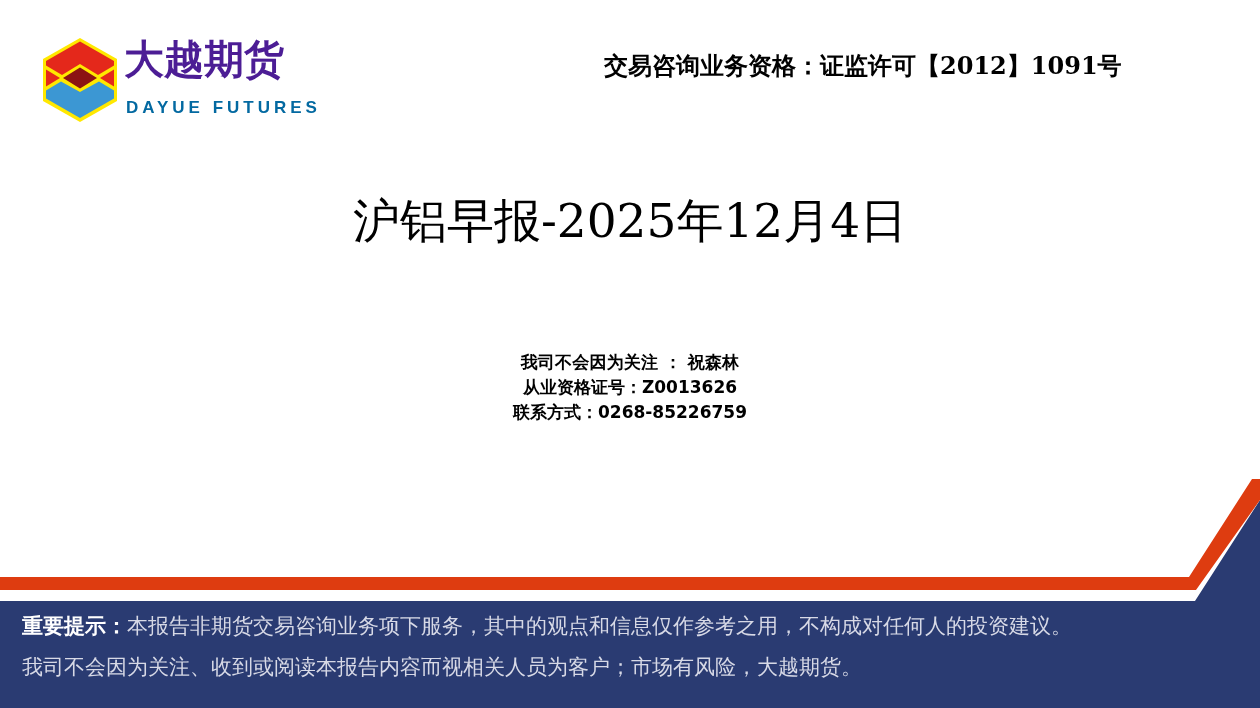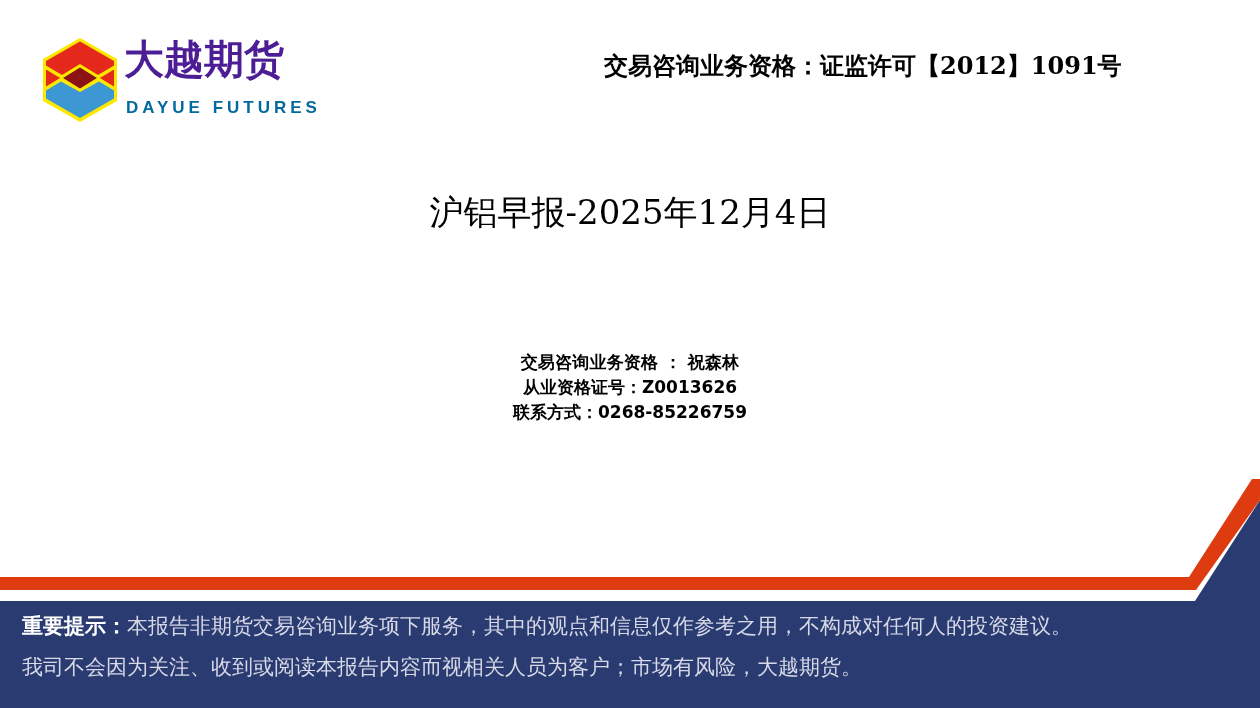--- a/index.html
+++ b/index.html
@@ -80,21 +80,21 @@
   }
 
   
   #main-title {
     position: absolute;
     left: 0;
     top: 190px;
     width: 1260px;
     text-align: center;
     font-family: "DejaVu Serif", serif;
-    font-size: 34px;
+    font-size: 47px;
     font-weight: normal;
     color: #000000;
     letter-spacing: 0px;
     white-space: nowrap;
   }
 
   
   #author-block {
     position: absolute;
     left: 0;
@@ -175,21 +175,21 @@
       <div id="logo-cn">大越期货</div>
       <div id="logo-en">DAYUE FUTURES</div>
     </div>
   </div>
 
   <div id="qualification">交易咨询业务资格：证监许可【2012】1091号</div>
 
   <div id="main-title">沪铝早报-2025年12月4日</div>
 
   <div id="author-block">
-    <div class="aline l1">交易咨询业务资格 ： 祝森林</div>
+    <div class="aline l1">我司不会因为关注 ： 祝森林</div>
     <div class="aline">从业资格证号：Z0013626</div>
     <div class="aline">联系方式：0268-85226759</div>
   </div>
 
   <svg id="band-svg" viewBox="0 0 1260 238" preserveAspectRatio="none">
 
     <polygon points="0,131 1195,131 1260,30 1260,238 0,238" fill="#2A3B72"></polygon>
 
     <polygon points="0,107 1189,107 1252,9 1260,9 1260,30 1196,120 0,120" fill="#DE3C10"></polygon>
   </svg>

